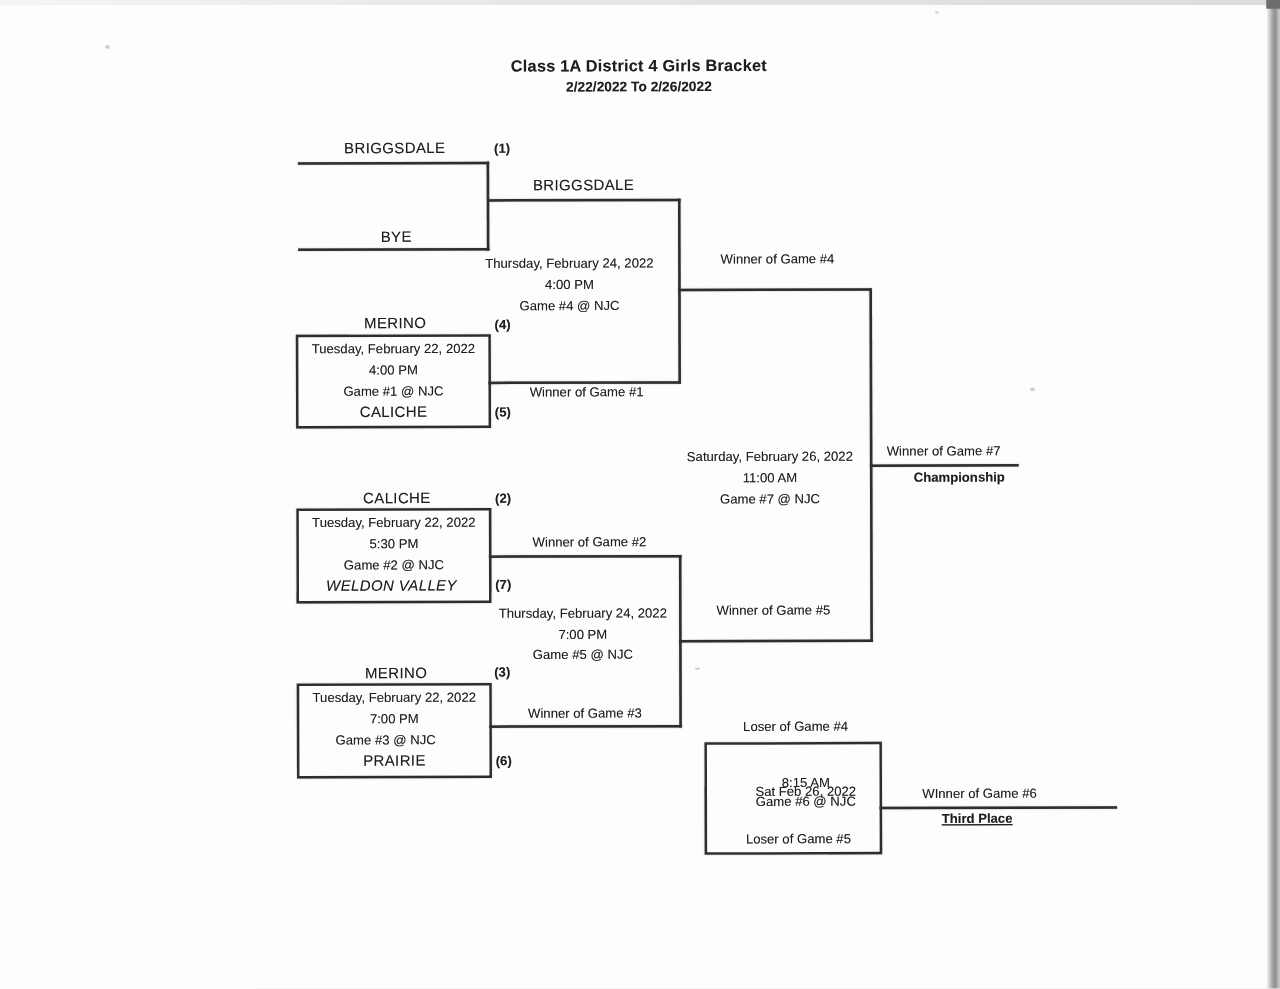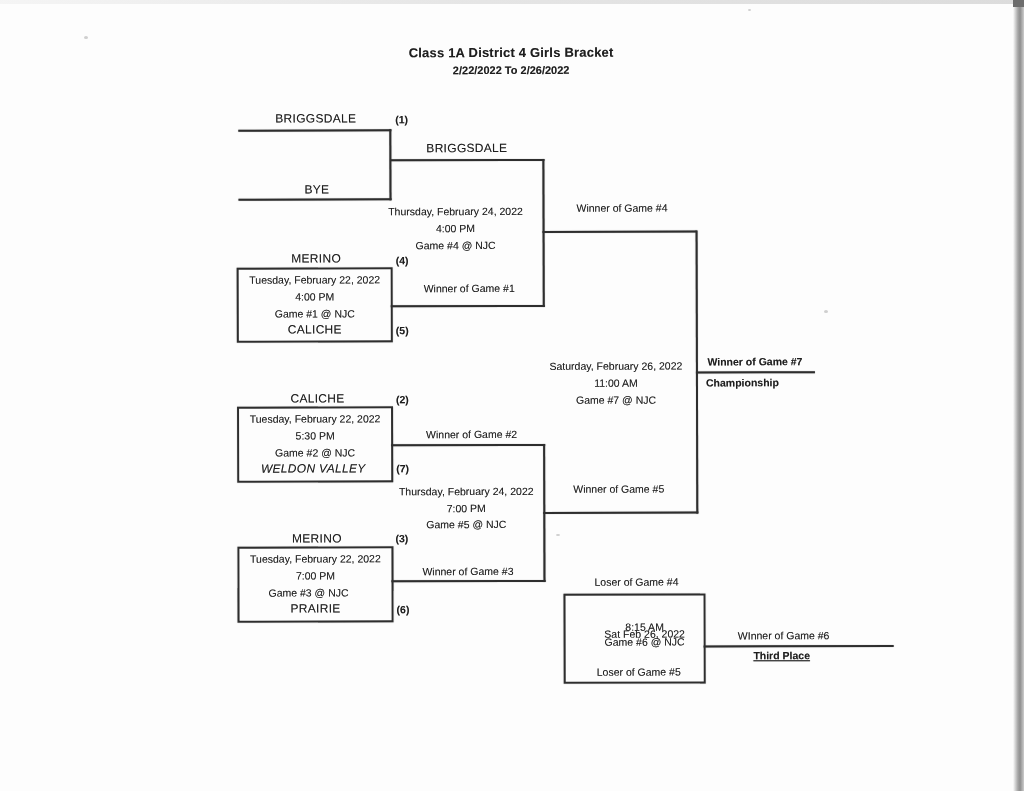--- a/index.html
+++ b/index.html
@@ -7,21 +7,21 @@
     position:relative;width:1024px;height:791px;background:#fdfdfd;
     overflow:hidden;font-family:"Liberation Sans","DejaVu Sans",sans-serif;
   }
   .bracket{position:absolute;inset:0;transform:rotate(-0.15deg);transform-origin:50% 50%;}
   .lbl{
     position:absolute;font-size:10.5px;color:#1e1e1e;text-align:center;
     white-space:nowrap;line-height:13px;text-shadow:0 0 .5px rgba(40,40,40,.45);
   }
   .team{font-size:12px;letter-spacing:.3px;}
   .b{font-weight:bold;}
-  .left{text-align:left;}
+  .left{text-align:left;margin-left:25px;}
   .title{font-size:13px;letter-spacing:.2px;}
   .sub{font-size:11px;}
   .hline{position:absolute;height:2px;background:#2e2e2e;box-shadow:0 0 1px rgba(60,60,60,.55);}
   .vline{position:absolute;width:2px;background:#2e2e2e;box-shadow:0 0 1px rgba(60,60,60,.55);}
   .gbox{position:absolute;border:2px solid #2e2e2e;box-shadow:0 0 1px rgba(60,60,60,.55);background:transparent;}
   .edge-right{
     position:absolute;left:1013px;top:0;width:11px;height:791px;
     background:linear-gradient(90deg,rgba(160,160,160,0) 0%,#a5a5a5 45%,#8f8f8f 65%,#cdcdcd 100%);
   }
   .edge-top{
@@ -63,21 +63,21 @@
     <div class="lbl" style="left:240px;top:290px;width:150px;">4:00 PM</div>
     <div class="lbl" style="left:240px;top:307px;width:150px;">Game #1 @ NJC</div>
     <div class="lbl team" style="left:240px;top:323px;width:150px;">CALICHE</div>
     <div class="lbl b" style="left:396px;top:324px;">(5)</div>
 
     <div class="lbl team" style="left:390px;top:142px;width:155px;">BRIGGSDALE</div>
     <div class="hline" style="left:391px;top:159px;width:154px;"></div>
     <div class="lbl" style="left:377px;top:205px;width:158px;">Thursday, February 24, 2022</div>
     <div class="lbl" style="left:377px;top:222px;width:158px;">4:00 PM</div>
     <div class="lbl" style="left:377px;top:239px;width:158px;">Game #4 @ NJC</div>
-    <div class="lbl" style="left:392px;top:282px;width:155px;">Winner of Game #1</div>
+    <div class="lbl" style="left:392px;top:308px;width:155px;">Winner of Game #1</div>
     <div class="hline" style="left:391px;top:305px;width:154px;"></div>
     <div class="vline" style="left:543px;top:159px;height:148px;"></div>
     <div class="lbl" style="left:545px;top:202px;width:155px;">Winner of Game #4</div>
     <div class="hline" style="left:543px;top:231px;width:154px;"></div>
 
     <div class="lbl team" style="left:240px;top:392px;width:155px;">CALICHE</div>
     <div class="lbl b" style="left:396px;top:393px;">(2)</div>
     <div class="gbox" style="left:237px;top:406px;width:152px;height:72px;"></div>
     <div class="lbl" style="left:240px;top:412px;width:150px;">Tuesday, February 22, 2022</div>
     <div class="lbl" style="left:240px;top:429px;width:150px;">5:30 PM</div>
@@ -102,21 +102,21 @@
     <div class="lbl" style="left:390px;top:565px;width:155px;">Winner of Game #3</div>
     <div class="hline" style="left:391px;top:580px;width:154px;"></div>
     <div class="vline" style="left:543px;top:444px;height:138px;"></div>
     <div class="lbl" style="left:543px;top:483px;width:151px;">Winner of Game #5</div>
     <div class="hline" style="left:543px;top:512px;width:155px;"></div>
 
     <div class="lbl" style="left:536px;top:360px;width:160px;">Saturday, February 26, 2022</div>
     <div class="lbl" style="left:536px;top:377px;width:160px;">11:00 AM</div>
     <div class="lbl" style="left:536px;top:394px;width:160px;">Game #7 @ NJC</div>
     <div class="vline" style="left:696px;top:231px;height:283px;"></div>
-    <div class="lbl" style="left:676px;top:356px;width:158px;font-weight:bold;">Winner of Game #7</div>
+    <div class="lbl" style="left:676px;top:356px;width:158px;">Winner of Game #7</div>
     <div class="hline" style="left:696px;top:372px;width:119px;"></div>
     <div class="lbl b left" style="left:706px;top:377px;">Championship</div>
 
     <div class="lbl" style="left:557px;top:576px;width:158px;">Loser of Game #4</div>
     <div class="gbox" style="left:563px;top:594px;width:138px;height:86px;"></div>
     <div class="lbl" style="left:574px;top:628px;width:140px;">Sat Feb 26, 2022</div>
     <div class="lbl" style="left:574px;top:621px;width:140px;">8:15 AM</div>
     <div class="lbl" style="left:574px;top:636px;width:140px;">Game #6 @ NJC</div>
     <div class="lbl" style="left:559px;top:666px;width:158px;">Loser of Game #5</div>
     <div class="lbl" style="left:704px;top:630px;width:158px;">WInner of Game #6</div>

